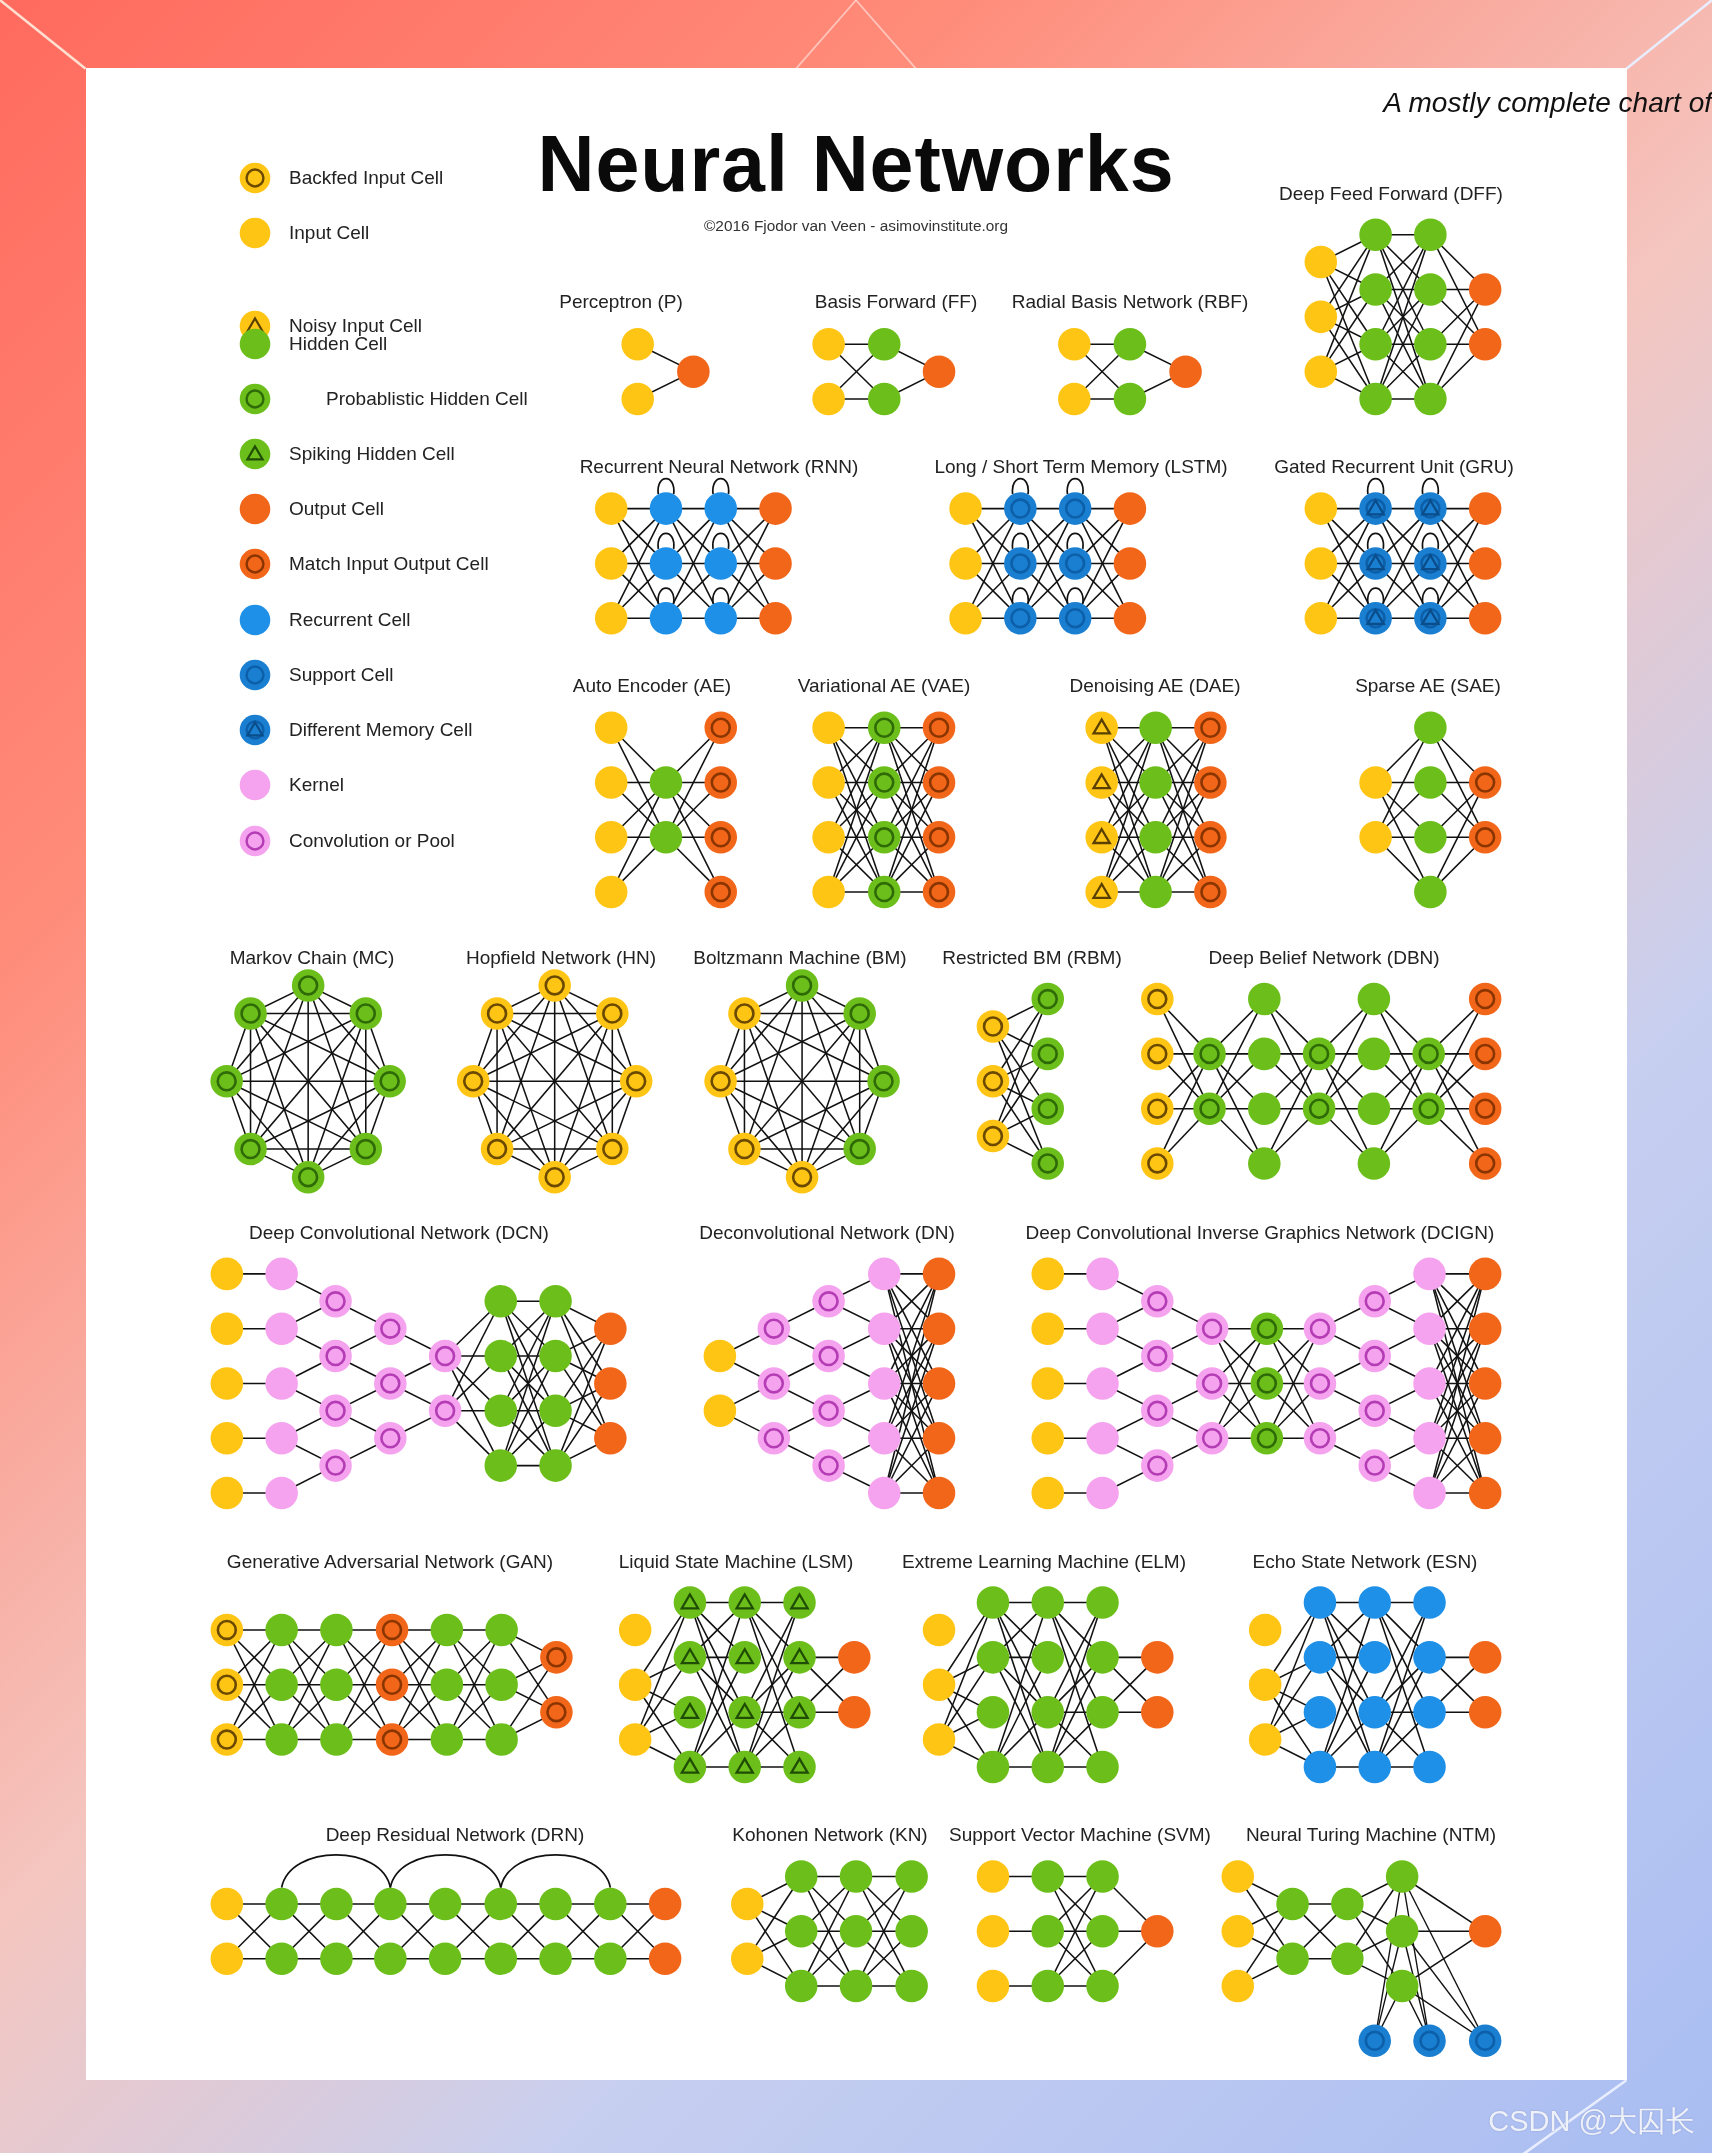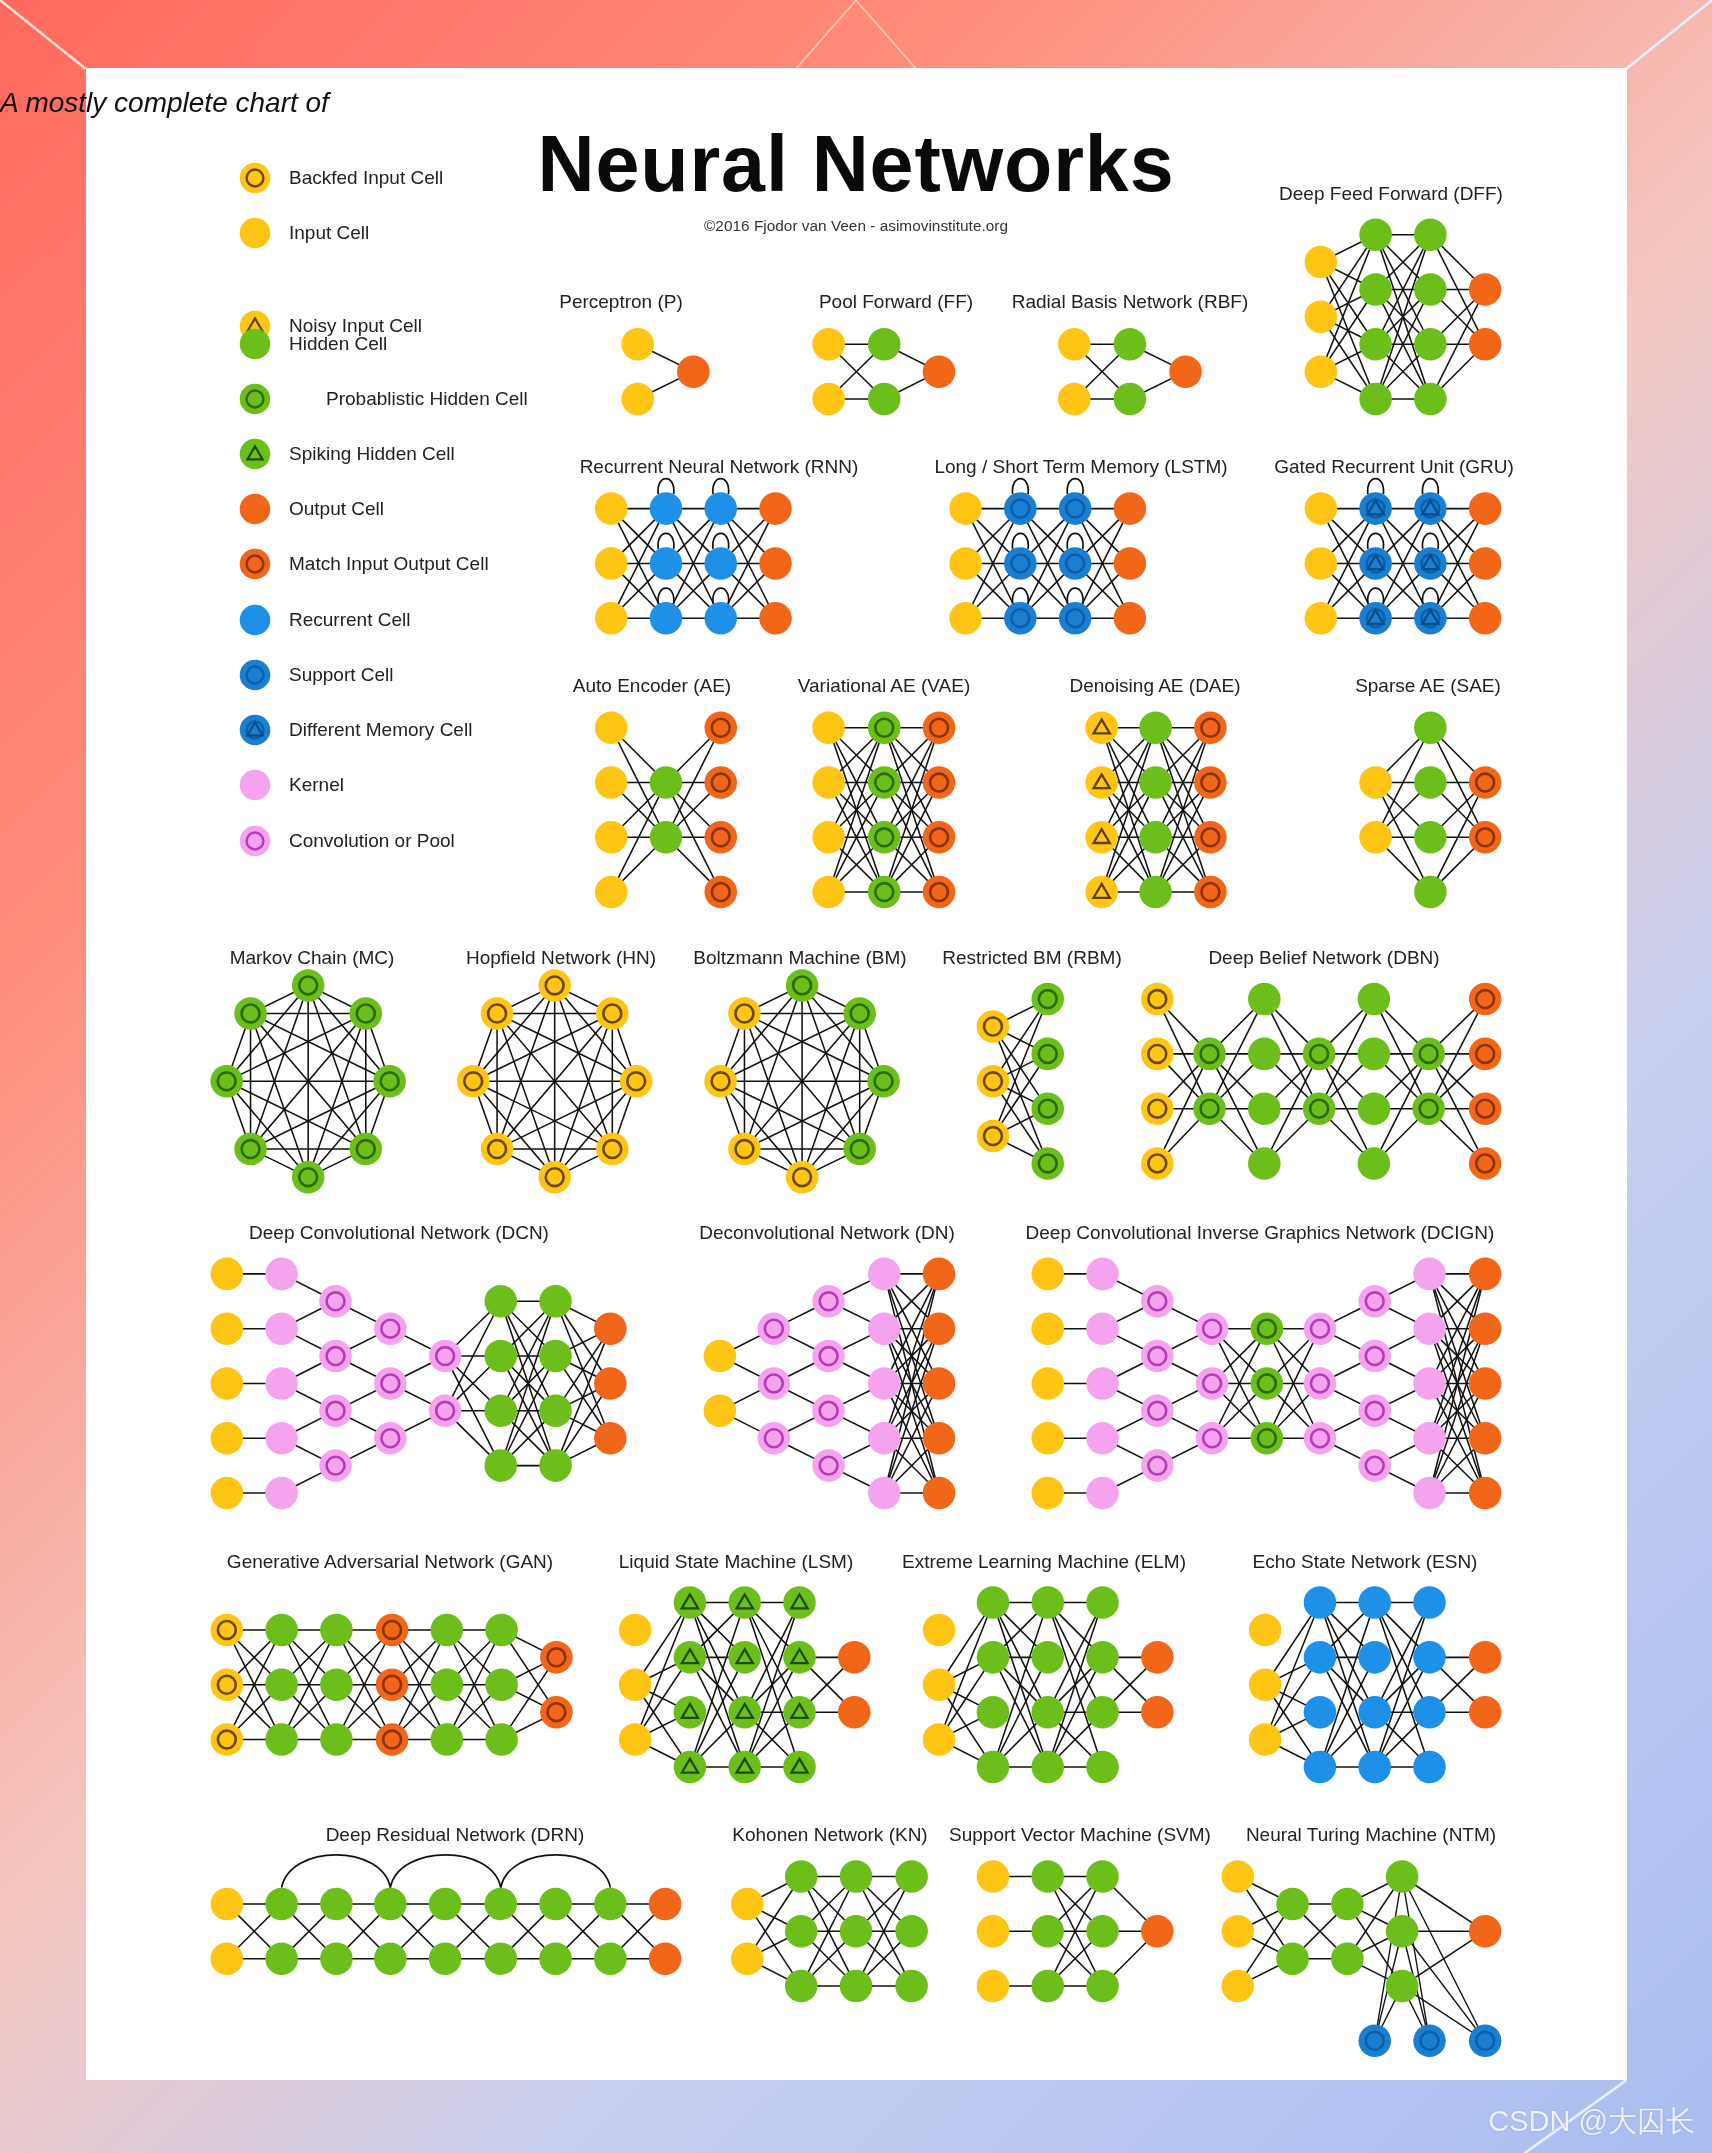--- a/index.html
+++ b/index.html
@@ -1,21 +1,21 @@
 <!DOCTYPE html>
 <html style="font-size:13.7px"><head>
 <meta charset="utf-8">
 <style>
   html,body{margin:0;padding:0;}
   body{width:1712px;height:2154px;position:relative;overflow:hidden;
     font-family:"Liberation Sans",sans-serif;
     background:linear-gradient(135deg,#ff6a5e 0%,#ff8c7a 25%,#f4c6c0 50%,#c7cff0 70%,#a9bdf2 100%);}
   .bgshape{position:absolute;inset:0;pointer-events:none;}
   .panel{position:absolute;left:86px;top:68px;width:1541px;height:2012px;background:#fff;}
-  .subtitle{position:absolute;left:0;width:1712px;top:87px;text-align:left;font-size:28px;font-style:italic;color:#111;}
+  .subtitle{position:absolute;left:0;width:1712px;top:87px;text-align:right;font-size:28px;font-style:italic;color:#111;}
   .title{position:absolute;left:0;width:1712px;top:118px;text-align:center;font-size:79px;font-weight:bold;color:#0a0a0a;letter-spacing:0.9px;}
   .credits{position:absolute;left:0;width:1712px;top:217px;text-align:center;font-size:15.4px;color:#333;}
   .legend-item{position:absolute;left:238px;height:34px;display:flex;align-items:center;}
   .legend-item .lbl{margin-left:17px;font-size:19px;color:#222;}
   .net-title{position:absolute;font-size:19px;color:#222;white-space:nowrap;transform:translateX(-50%);}
   svg#nets{position:absolute;left:0;top:0;}
   .watermark{position:absolute;right:17px;bottom:12px;font-size:29px;color:rgba(255,255,255,0.85);text-shadow:0 0 1.7px #8899cc;}
 </style>
 </head>
 <body>
@@ -118,21 +118,21 @@
     <div class="legend-item" style="top: 824px;">
       <svg width="34" height="34" viewBox="0 0 40 40">
         <circle cx="20" cy="20" r="18" fill="#F5A3EE"></circle>
         <circle cx="20" cy="20" r="9.9" fill="none" stroke="#B43CB4" stroke-width="2.88"></circle>
       </svg>
       <span class="lbl">Convolution or Pool</span>
     </div>
   </div>
 <div id="titles">
     <div class="net-title" style="left: 621px; top: 291px;">Perceptron (P)</div>
-    <div class="net-title" style="left: 896px; top: 291px;">Pool Forward (FF)</div>
+    <div class="net-title" style="left: 896px; top: 291px;">Basis Forward (FF)</div>
     <div class="net-title" style="left: 1130px; top: 291px;">Radial Basis Network (RBF)</div>
     <div class="net-title" style="left: 1391px; top: 183px;">Deep Feed Forward (DFF)</div>
     <div class="net-title" style="left: 719px; top: 456px;">Recurrent Neural Network (RNN)</div>
     <div class="net-title" style="left: 1081px; top: 456px;">Long / Short Term Memory (LSTM)</div>
     <div class="net-title" style="left: 1394px; top: 456px;">Gated Recurrent Unit (GRU)</div>
     <div class="net-title" style="left: 652px; top: 675px; text-align: center;">Auto Encoder (AE)</div>
     <div class="net-title" style="left: 884px; top: 675px;">Variational AE (VAE)</div>
     <div class="net-title" style="left: 1155px; top: 675px;">Denoising AE (DAE)</div>
     <div class="net-title" style="left: 1428px; top: 675px;">Sparse AE (SAE)</div>
     <div class="net-title" style="left: 312px; top: 947px;">Markov Chain (MC)</div>

